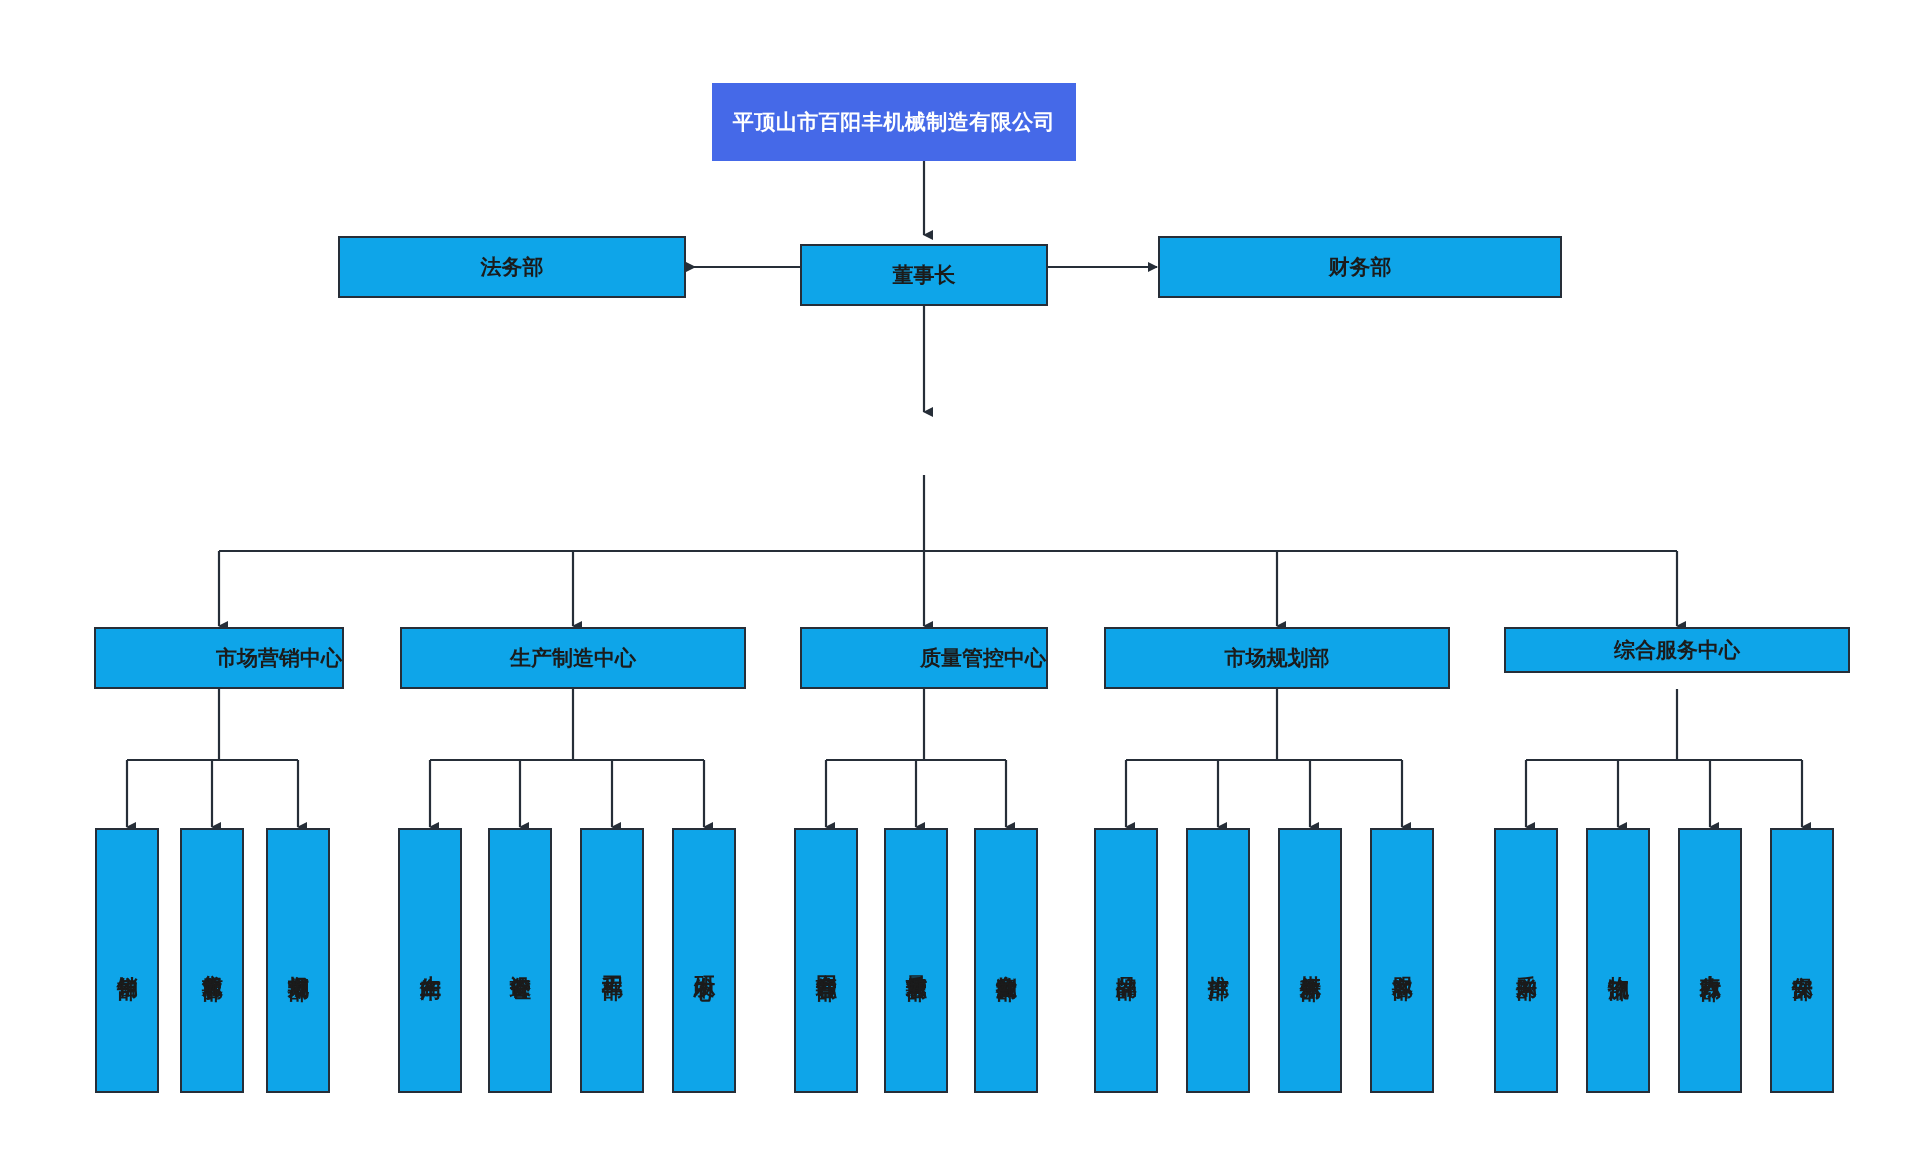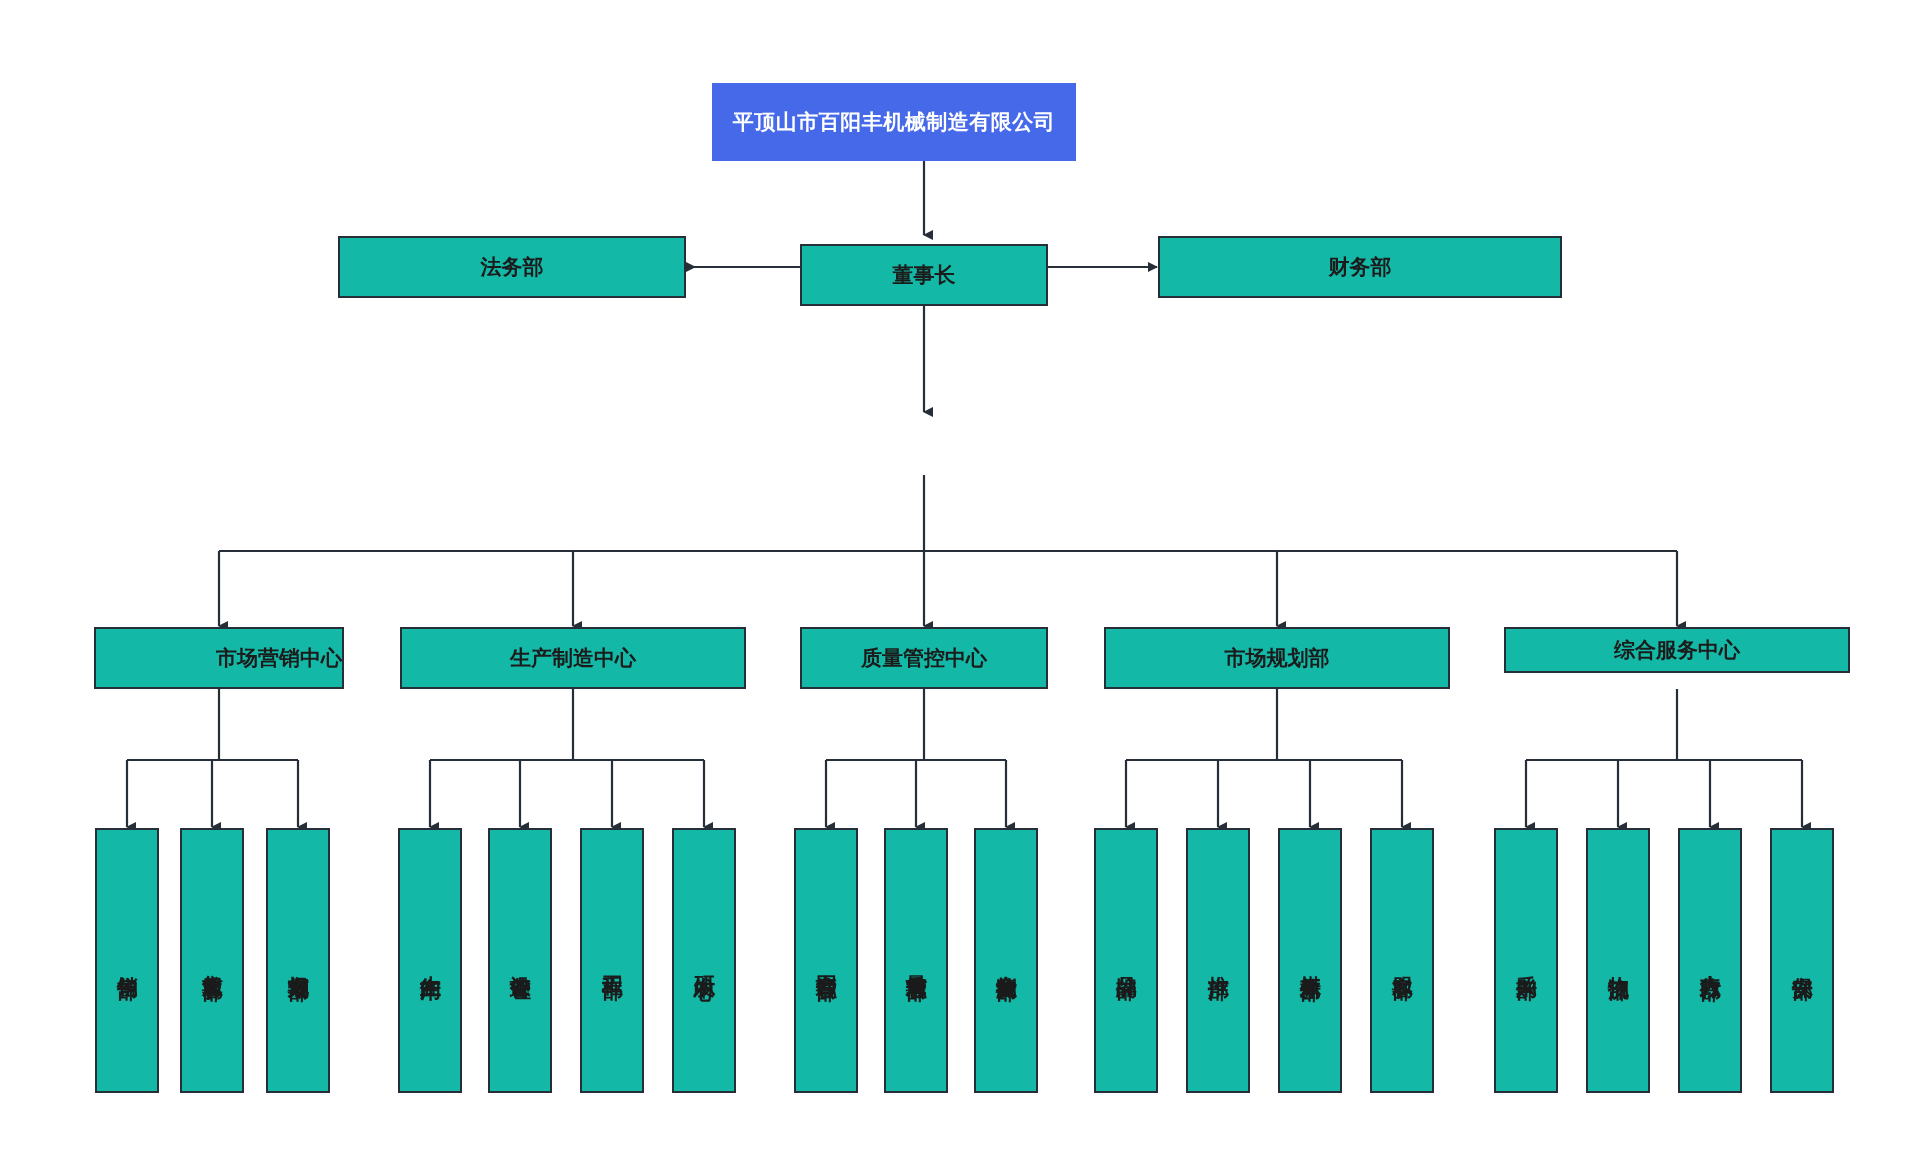--- a/index.html
+++ b/index.html
@@ -23,21 +23,21 @@
     position: absolute;
     left: 0;
     top: 0;
     width: 1920px;
     height: 1164px;
   }
   .node-box {
     position: absolute;
     box-sizing: border-box;
     border: 2px solid #262e38;
-    background: #14b8a6;
+    background: #0ea5e9;
     display: flex;
     align-items: center;
     justify-content: center;
     color: #1b1b1b;
     font-weight: bold;
   }
   .node-root {
     background: #4569e8;
     border-color: #4569e8;
     color: #ffffff;
@@ -165,21 +165,21 @@
       </div>
       <div class="node-box node-leaf" style="left: 488px; top: 828px; width: 64px; height: 265px;">
         <span class="leaf-label">设备管理</span>
       </div>
       <div class="node-box node-leaf" style="left: 580px; top: 828px; width: 64px; height: 265px;">
         <span class="leaf-label">工程部</span>
       </div>
       <div class="node-box node-leaf" style="left: 672px; top: 828px; width: 64px; height: 265px;">
         <span class="leaf-label">研发中心</span>
       </div>
-      <div class="node-box node-center" style="left: 800px; top: 627px; width: 248px; height: 62px;">
+      <div class="node-box node-center" style="left: 800px; top: 627px; width: 248px; height: 62px; justify-content: flex-end;">
         <span>质量管控中心</span>
       </div>
       <div class="node-box node-leaf" style="left: 794px; top: 828px; width: 64px; height: 265px;">
         <span class="leaf-label">合同管理部</span>
       </div>
       <div class="node-box node-leaf" style="left: 884px; top: 828px; width: 64px; height: 265px;">
         <span class="leaf-label">质量管理部</span>
       </div>
       <div class="node-box node-leaf" style="left: 974px; top: 828px; width: 64px; height: 265px;">
         <span class="leaf-label">安全检测部</span>

